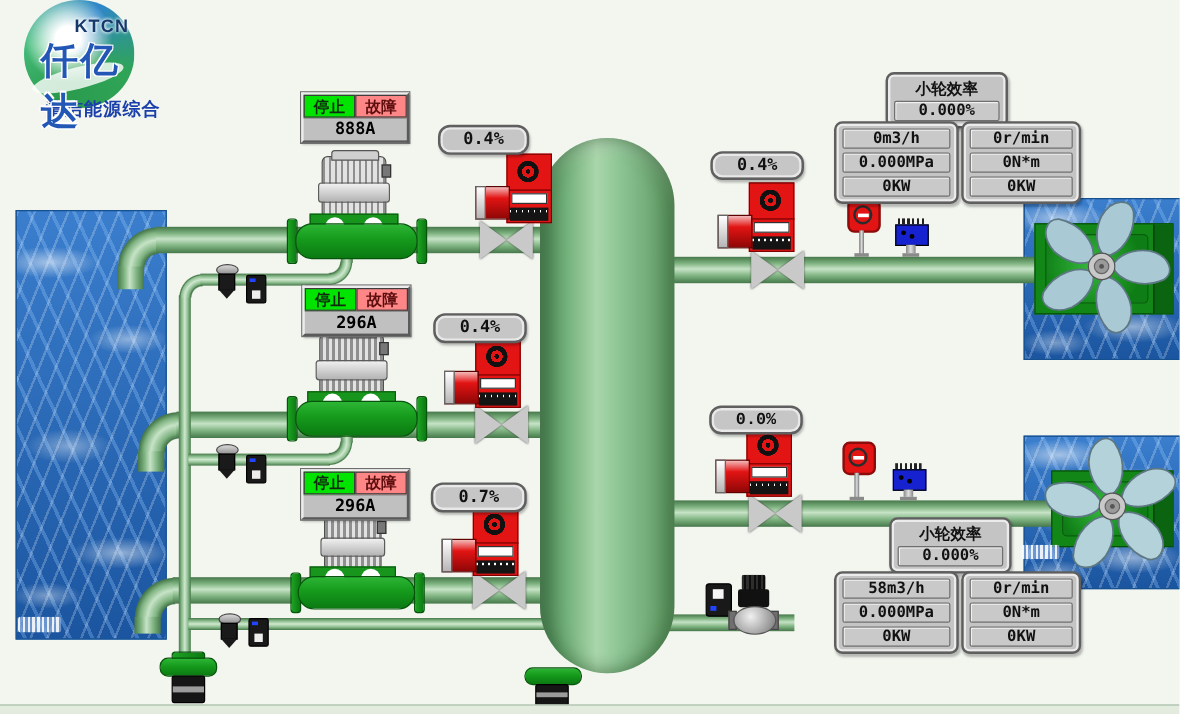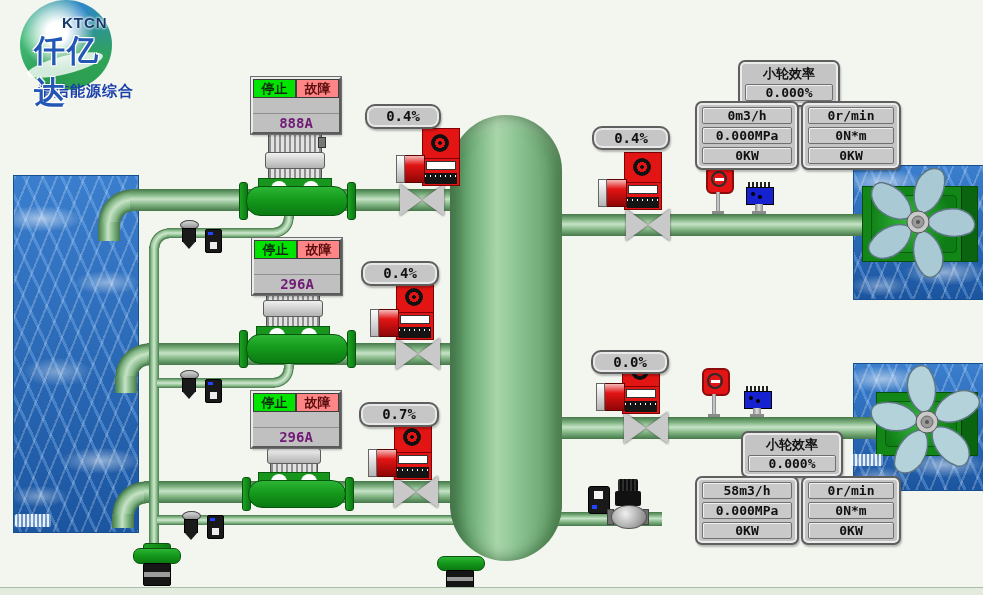--- a/index.html
+++ b/index.html
@@ -91,21 +91,21 @@
 
   
   .pct{background:#c6c6c6;border:2px solid #5f5f5f;border-radius:10px;
        box-shadow:inset 0 0 0 2px #e8e8e8,1px 2px 2px rgba(0,0,0,.25);
        font:bold 14px "DejaVu Sans Mono",monospace;color:#111;text-align:center;}
   .sbox{background:#c0c0c0;border:2px solid;border-color:#ececec #5a5a5a #5a5a5a #ececec;box-shadow:0 0 0 1px #6e6e6e,1px 2px 2px rgba(0,0,0,.25);}
   .srow1{display:flex;height:19px;}
   .scell{flex:1;border:1px solid #3d3d3d;font:bold 13px "Liberation Sans",sans-serif;text-align:center;line-height:17px;}
   .sstop{background:#00e400;color:#102a10;}
   .sfault{background:#fe8686;color:#5c0d0d;}
-  .srow2{height:18px;font:bold 14px "DejaVu Sans Mono",monospace;text-align:center;line-height:18px;color:#701a75;border-top:1px solid #8f8f8f;margin-top:15px;}
+  .srow2{height:18px;font:bold 14px "DejaVu Sans Mono",monospace;text-align:center;line-height:18px;color:#000000;border-top:1px solid #8f8f8f;}
   .panel{background:#c4c4c4;border:2px solid #5f5f5f;border-radius:7px;box-shadow:inset 0 0 0 2px #ebebeb,1px 2px 2px rgba(0,0,0,.25);
          padding:4px 5px;display:flex;flex-direction:column;gap:3px;box-sizing:border-box;}
   .pcell{background:#c9c9c9;border:1px solid #6f6f6f;box-shadow:inset 1px 1px 0 #f0f0f0;border-radius:2px;
          font:bold 13px "DejaVu Sans Mono",monospace;color:#111;text-align:center;height:15px;line-height:15px;}
   .efftitle{font:bold 13px "Liberation Sans",sans-serif;color:#111;text-align:center;height:15px;line-height:15px;}
 
   
   .globe{width:92px;height:90px;border-radius:50%;
      background:radial-gradient(circle at 40% 36%,#ffffff 13%,rgba(255,255,255,.65) 26%,rgba(255,255,255,0) 46%),
                 conic-gradient(from 210deg,#2a9a4c,#45bd7c 20%,#2e86c9 48%,#2fa457 72%,#2a9a4c);}
@@ -426,21 +426,21 @@
     <div class="srow1">
         <div class="scell sstop">停止</div>
         <div class="scell sfault">故障</div>
       </div>
     <div class="srow2">296A</div>
   </div>
 
   <div class="abs pct" style="left:365px;top:104px;width:72px;height:21px;line-height:21px;">0.4%</div>
   <div class="abs pct" style="left:592px;top:126px;width:74px;height:20px;line-height:20px;">0.4%</div>
   <div class="abs pct" style="left:361px;top:261px;width:74px;height:21px;line-height:21px;">0.4%</div>
-  <div class="abs pct" style="left:591px;top:350px;width:74px;height:20px;line-height:20px;">0.0%</div>
+  <div class="abs pct" style="left:591px;top:338px;width:74px;height:20px;line-height:20px;font-family:Liberation Mono, monospace;">0.0%</div>
   <div class="abs pct" style="left:359px;top:402px;width:76px;height:21px;line-height:21px;">0.7%</div>
 
   <div class="abs panel" style="left:738px;top:60px;width:102px;">
     <div class="efftitle">小轮效率</div>
     <div class="pcell">0.000%</div>
   </div>
   <div class="abs panel" style="left:695px;top:101px;width:104px;">
     <div class="pcell">0m3/h</div>
     <div class="pcell">0.000MPa</div>
     <div class="pcell">0KW</div>

